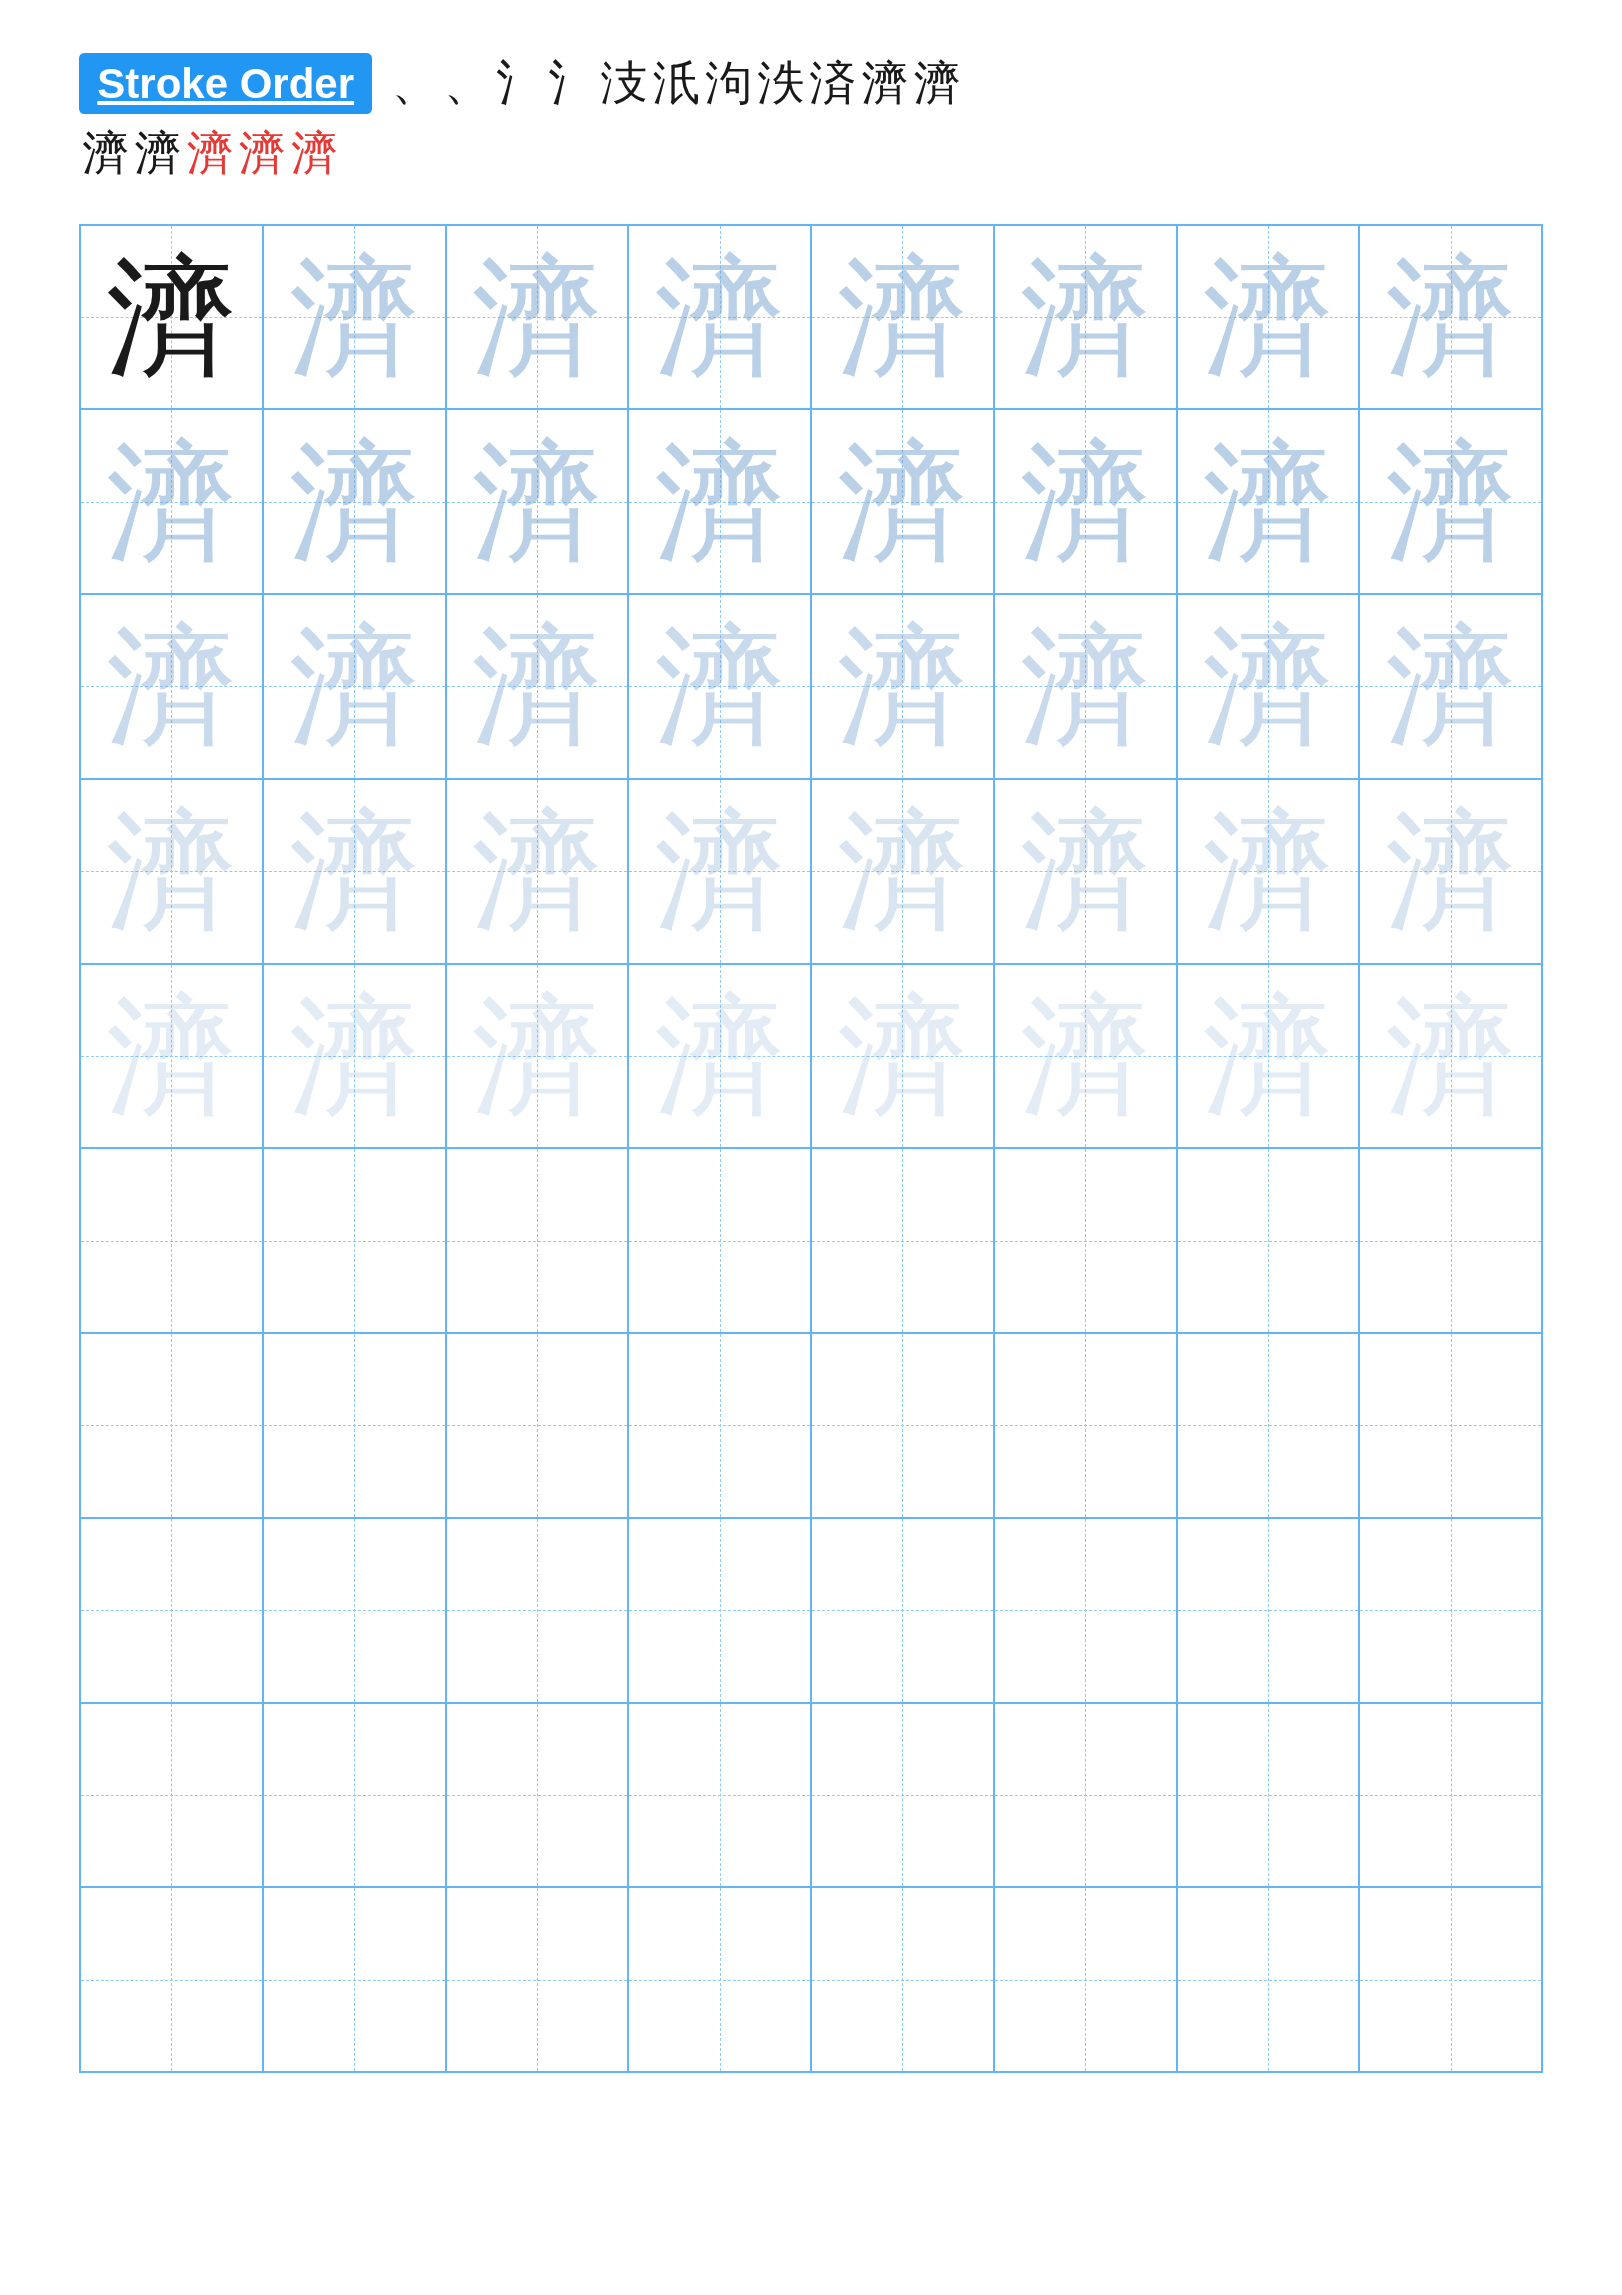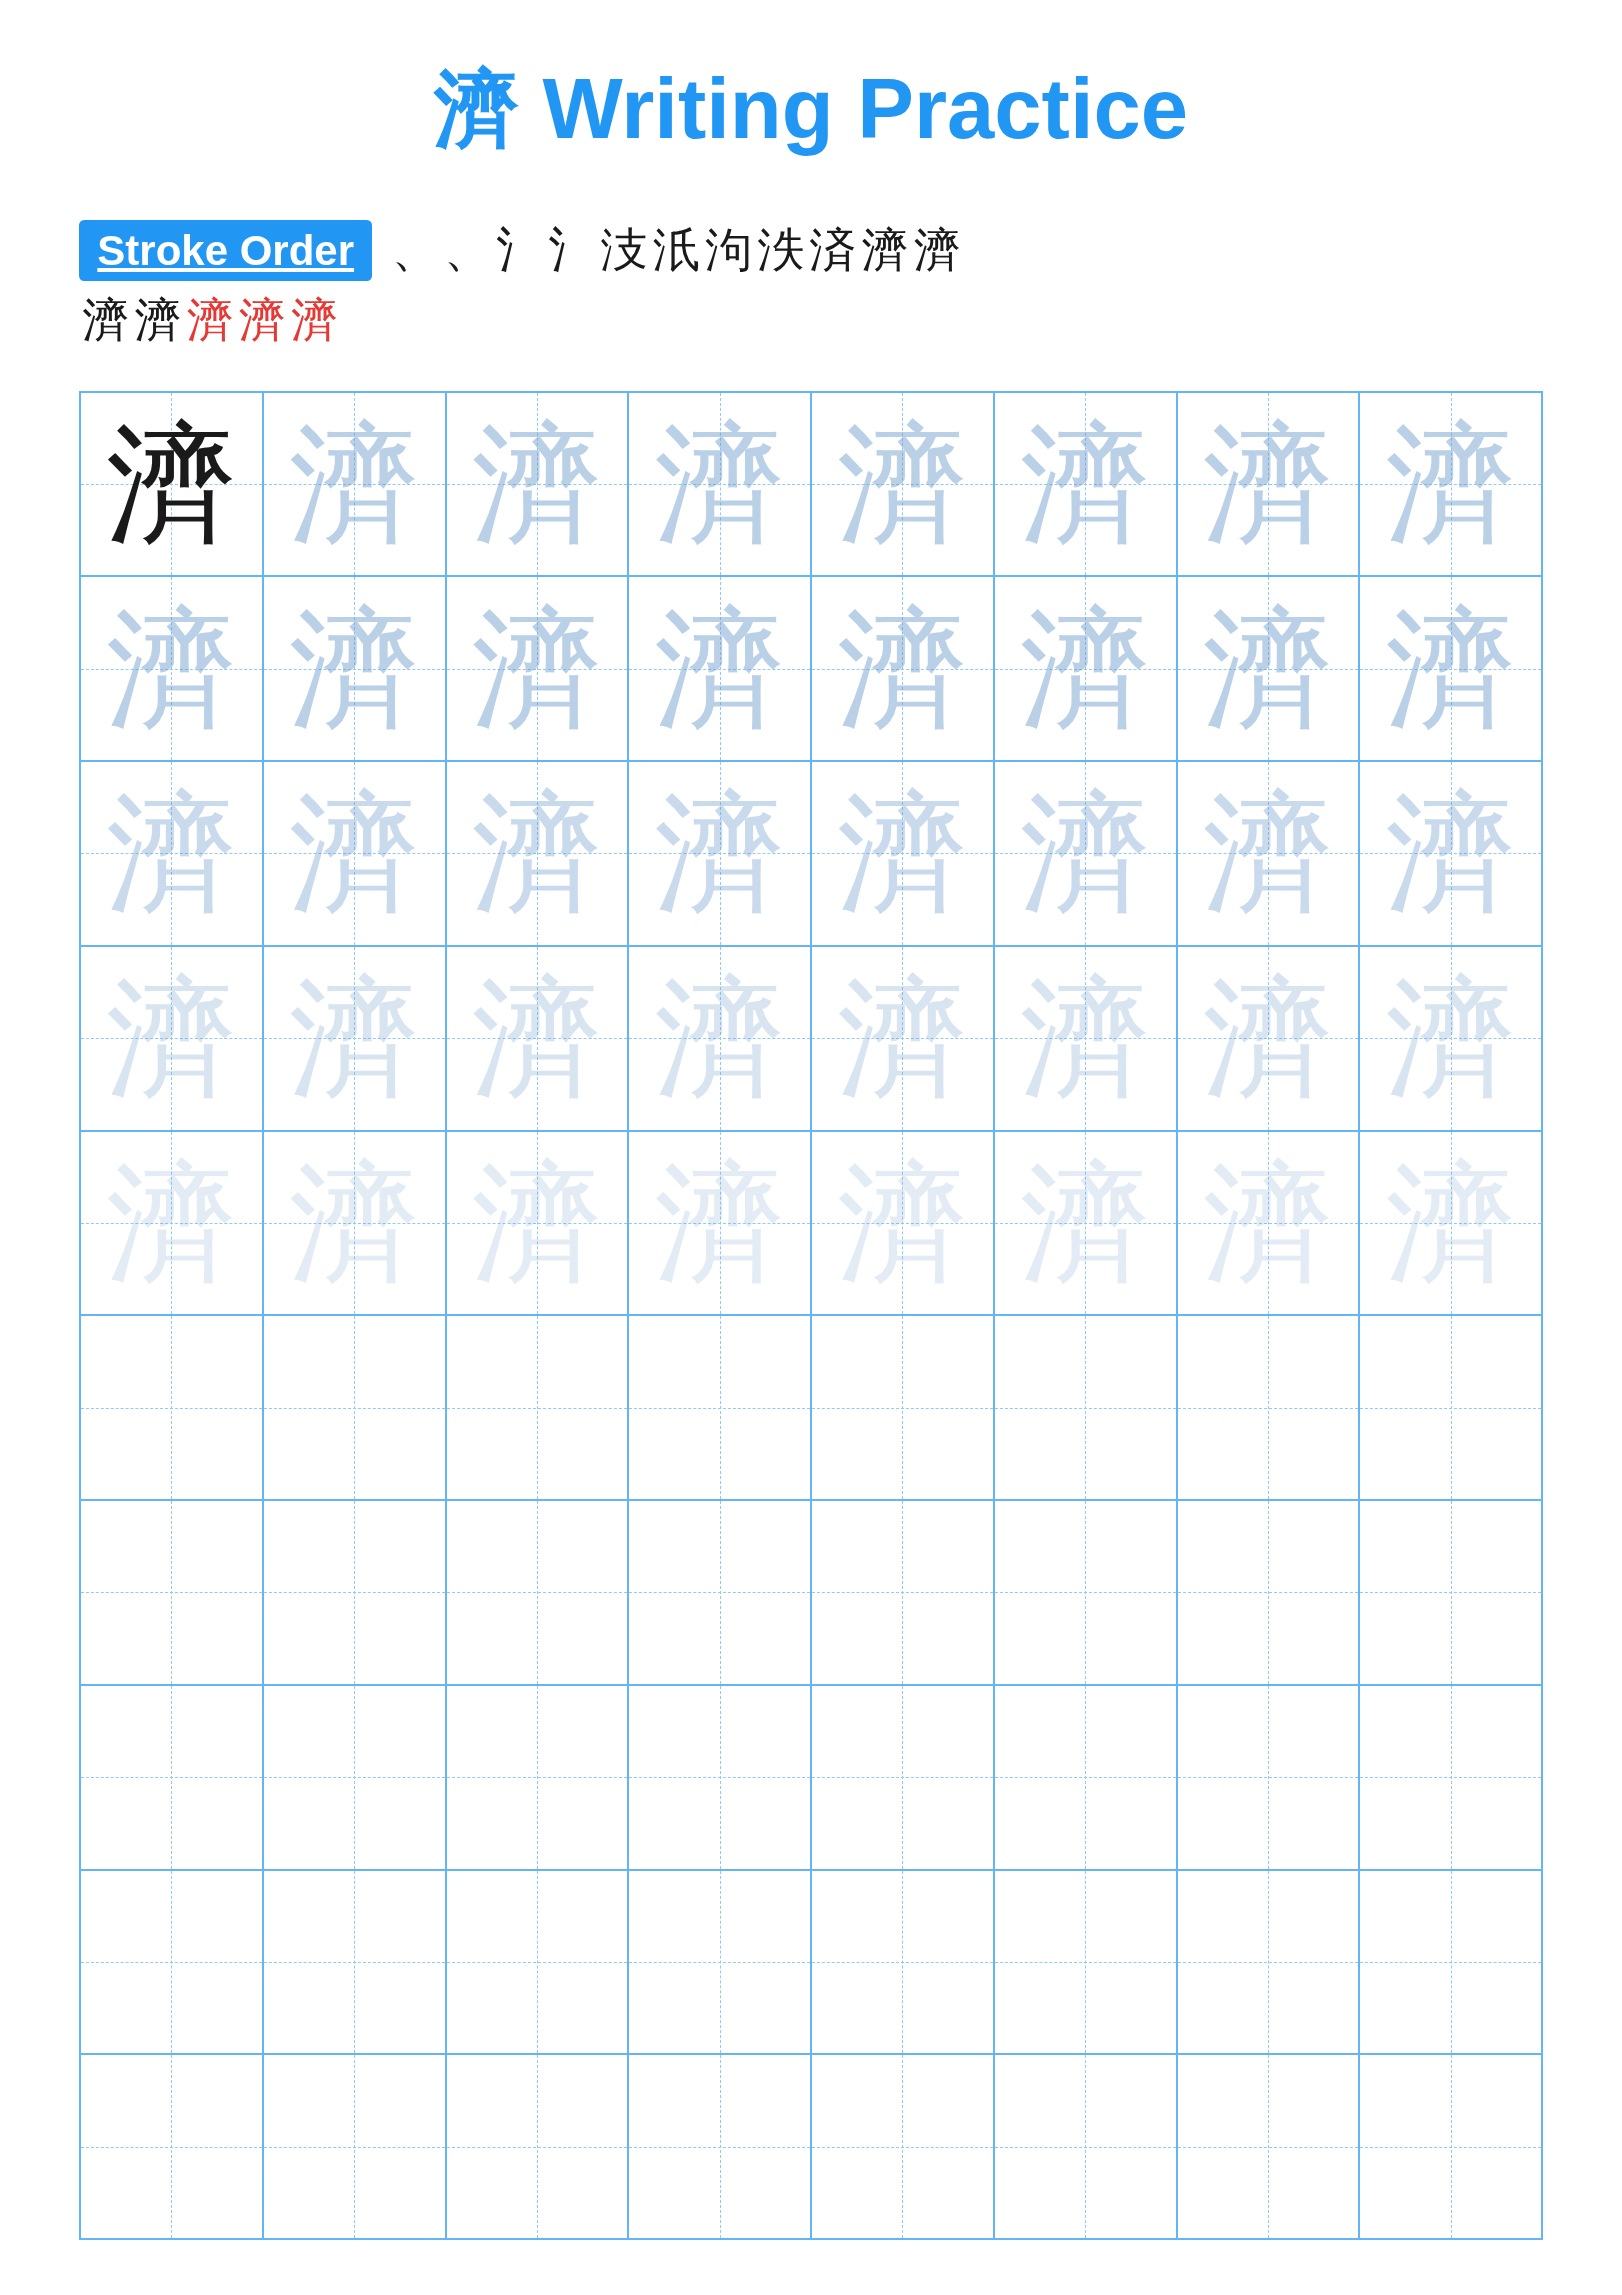--- a/index.html
+++ b/index.html
@@ -157,23 +157,20 @@
     .grid-container {
       width: 100%;
       margin-bottom: 131px;
     }
   </style>
 </head>
 <body>
 
 <div class="page">
 
-  <h1 class="title">
-    <span class="char">濟</span><span> Writing Practice</span>
-  </h1>
 
   <div class="stroke-order-section">
     <div class="stroke-order-row">
       <span class="stroke-order-badge">Stroke Order</span>
       <div class="stroke-chars">
         <span class="stroke-char">、</span>
         <span class="stroke-char">、</span>
         <span class="stroke-char">氵</span>
         <span class="stroke-char">氵</span>
         <span class="stroke-char">汥</span>

